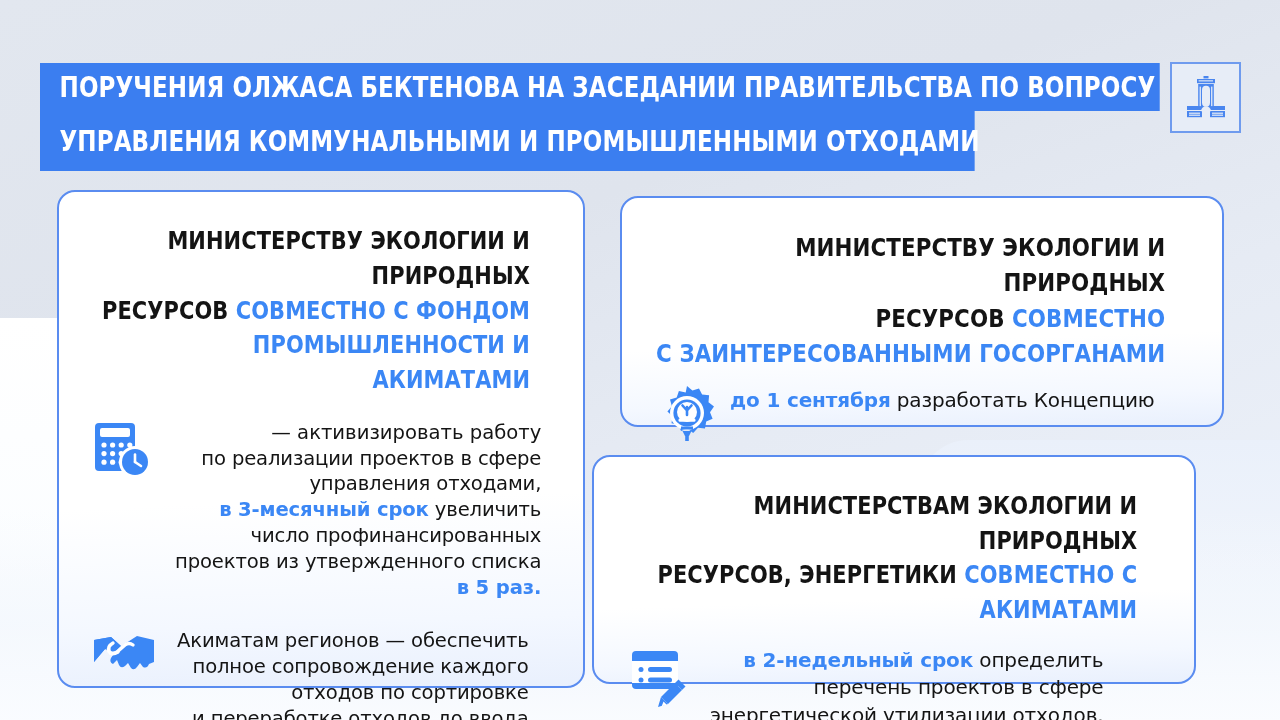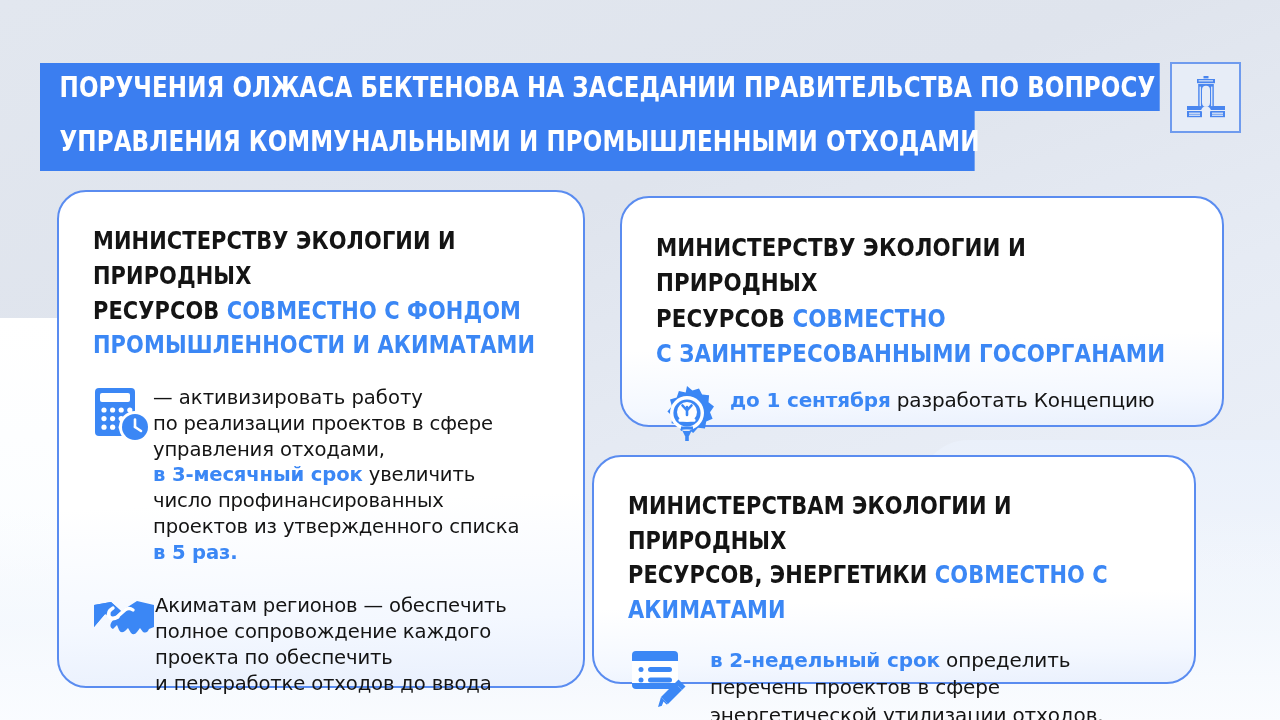--- a/index.html
+++ b/index.html
@@ -60,24 +60,25 @@
     border:2px solid #6f9bee;
     background:#e7edf7;
     box-sizing:border-box;
     display:flex;align-items:center;justify-content:center;
   }
 
   
   .card{
     position:absolute;
     border:2px solid #5a8cf0;
-    border-radius:29px;
+    border-radius:18px;
     background:linear-gradient(178deg,#ffffff 0%,#ffffff 62%,#f4f8ff 86%,#e9f0fd 100%);
     box-sizing:border-box;
-    padding:32px 23px 0 34px;
+    padding:32px 30px 0 34px;
+    text-align:right;
   }
   #card-left   {left:57px; top:190px; width:528px; height:498px;}
   #card-top-right{left:620px;top:196px;width:604px;height:231px;}
   #card-bottom-right{left:592px;top:455px;width:604px;height:229px;}
 
   .card-heading{
     font-family:"DejaVu Sans Condensed","Liberation Sans Narrow","Liberation Sans",sans-serif;
     font-weight:700;
     font-size:25px;
     line-height:1.38;
@@ -87,21 +88,21 @@
     transform:scaleX(.95);
     transform-origin:left top;
     margin:0 0 6px 0;
   }
   .card-heading .hl{color:#3b87f5;}
   #card-left .card-heading{font-size:24.5px;line-height:1.42;}
   #card-top-right .card-heading{font-size:25px;line-height:1.41;}
   #card-bottom-right .card-heading{font-size:24.5px;line-height:1.41;}
 
   
-  .item{display:flex;align-items:flex-start;}
+  .item{display:flex;align-items:flex-start;gap:22px;}
   #card-left .item{margin-top:22px;}
   #card-left .item.second{margin-top:28px;}
   #card-top-right .item{margin-top:16px;gap:12px;}
   #card-bottom-right .item{margin-top:20px;gap:22px;}
 
   .item-icon{flex:0 0 auto;width:60px;height:60px;display:block;}
   #card-left .item.second .item-icon{width:62px;height:52px;margin-top:4px;}
   #card-top-right .item-icon{width:62px;height:62px;margin-top:-2px;}
   #card-bottom-right .item-icon{width:60px;height:58px;margin-top:2px;}
 
@@ -208,21 +209,21 @@
     <svg class="item-icon" viewBox="0 0 62 52">
       <path d="M1 8 L18 5 L28 14 L20 22 L12 17 L1 30 Z" fill="#3b87f5"></path>
       <path d="M61 8 L44 4 L30 13 L22 20 L18 26 Q16 30 20 32 L24 28 L26 33 Q28 37 32 34 L35 31 L38 36 Q41 39 44 35 L47 31 L50 35 Q54 37 56 32 L61 30 Z" fill="#3b87f5"></path>
       <path d="M20 11 Q14 14 16 19 Q18 23 24 20 L32 13 Q36 10 40 13" fill="none" stroke="#ffffff" stroke-width="3.4" stroke-linecap="round" stroke-linejoin="round"></path>
       <path d="M12 17 L1 30 L1 8 L18 5 L28 14" fill="#3b87f5"></path>
       <path d="M20 11 Q14 14.5 16 19.5 Q18.5 24 25 20" fill="none" stroke="#ffffff" stroke-width="3.4" stroke-linecap="round"></path>
     </svg>
     <div class="item-text">
       <span>Акиматам регионов — обеспечить</span><br>
       <span>полное сопровождение каждого</span><br>
-      <span>проекта по обеспечить</span><br>
+      <span>отходов по сортировке</span><br>
       <span>и переработке отходов до ввода</span><br>
       
     </div>
   </div>
 </div>
 
 <div class="card" id="card-top-right">
 
   <div class="card-heading">
     <span>МИНИСТЕРСТВУ ЭКОЛОГИИ И ПРИРОДНЫХ</span><br>

